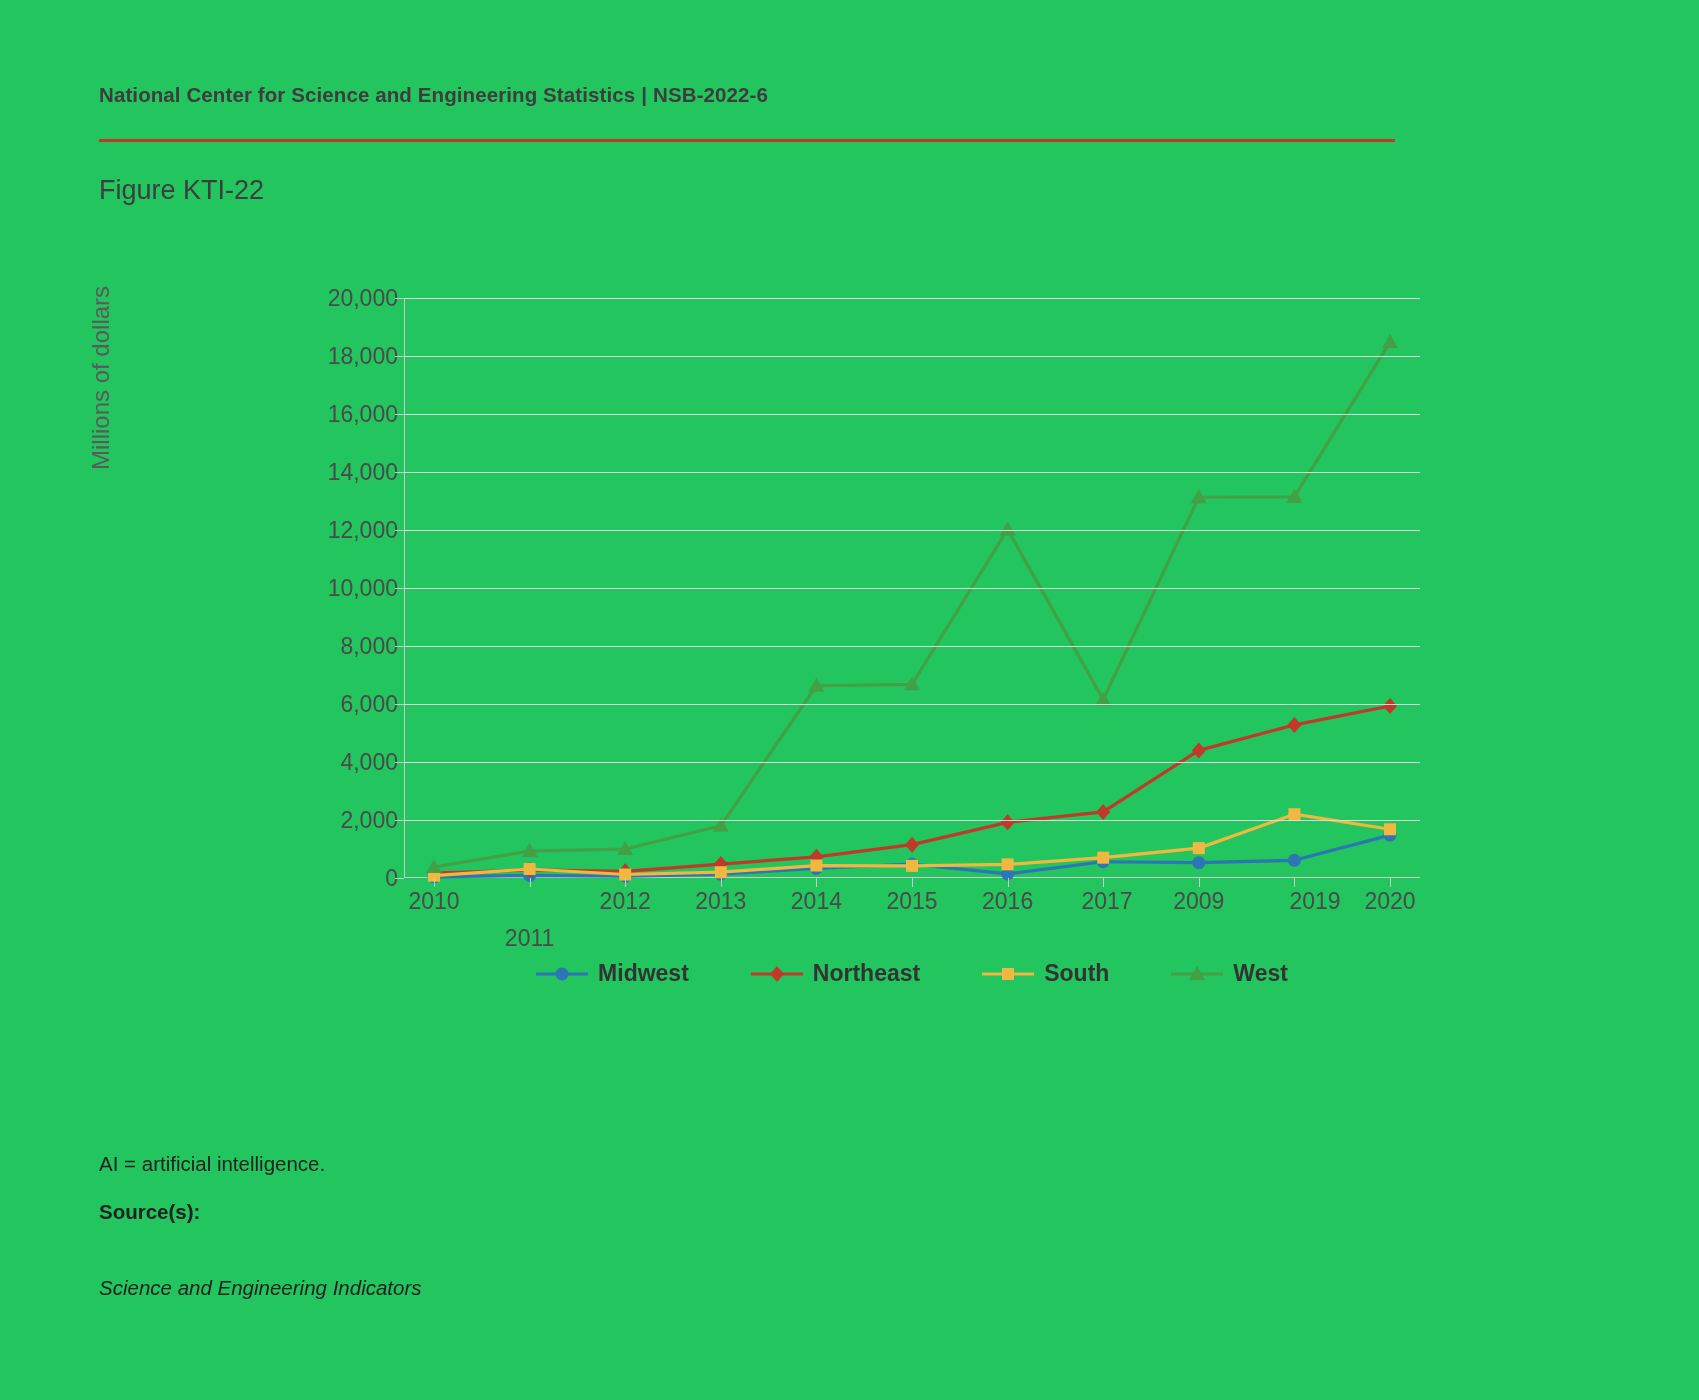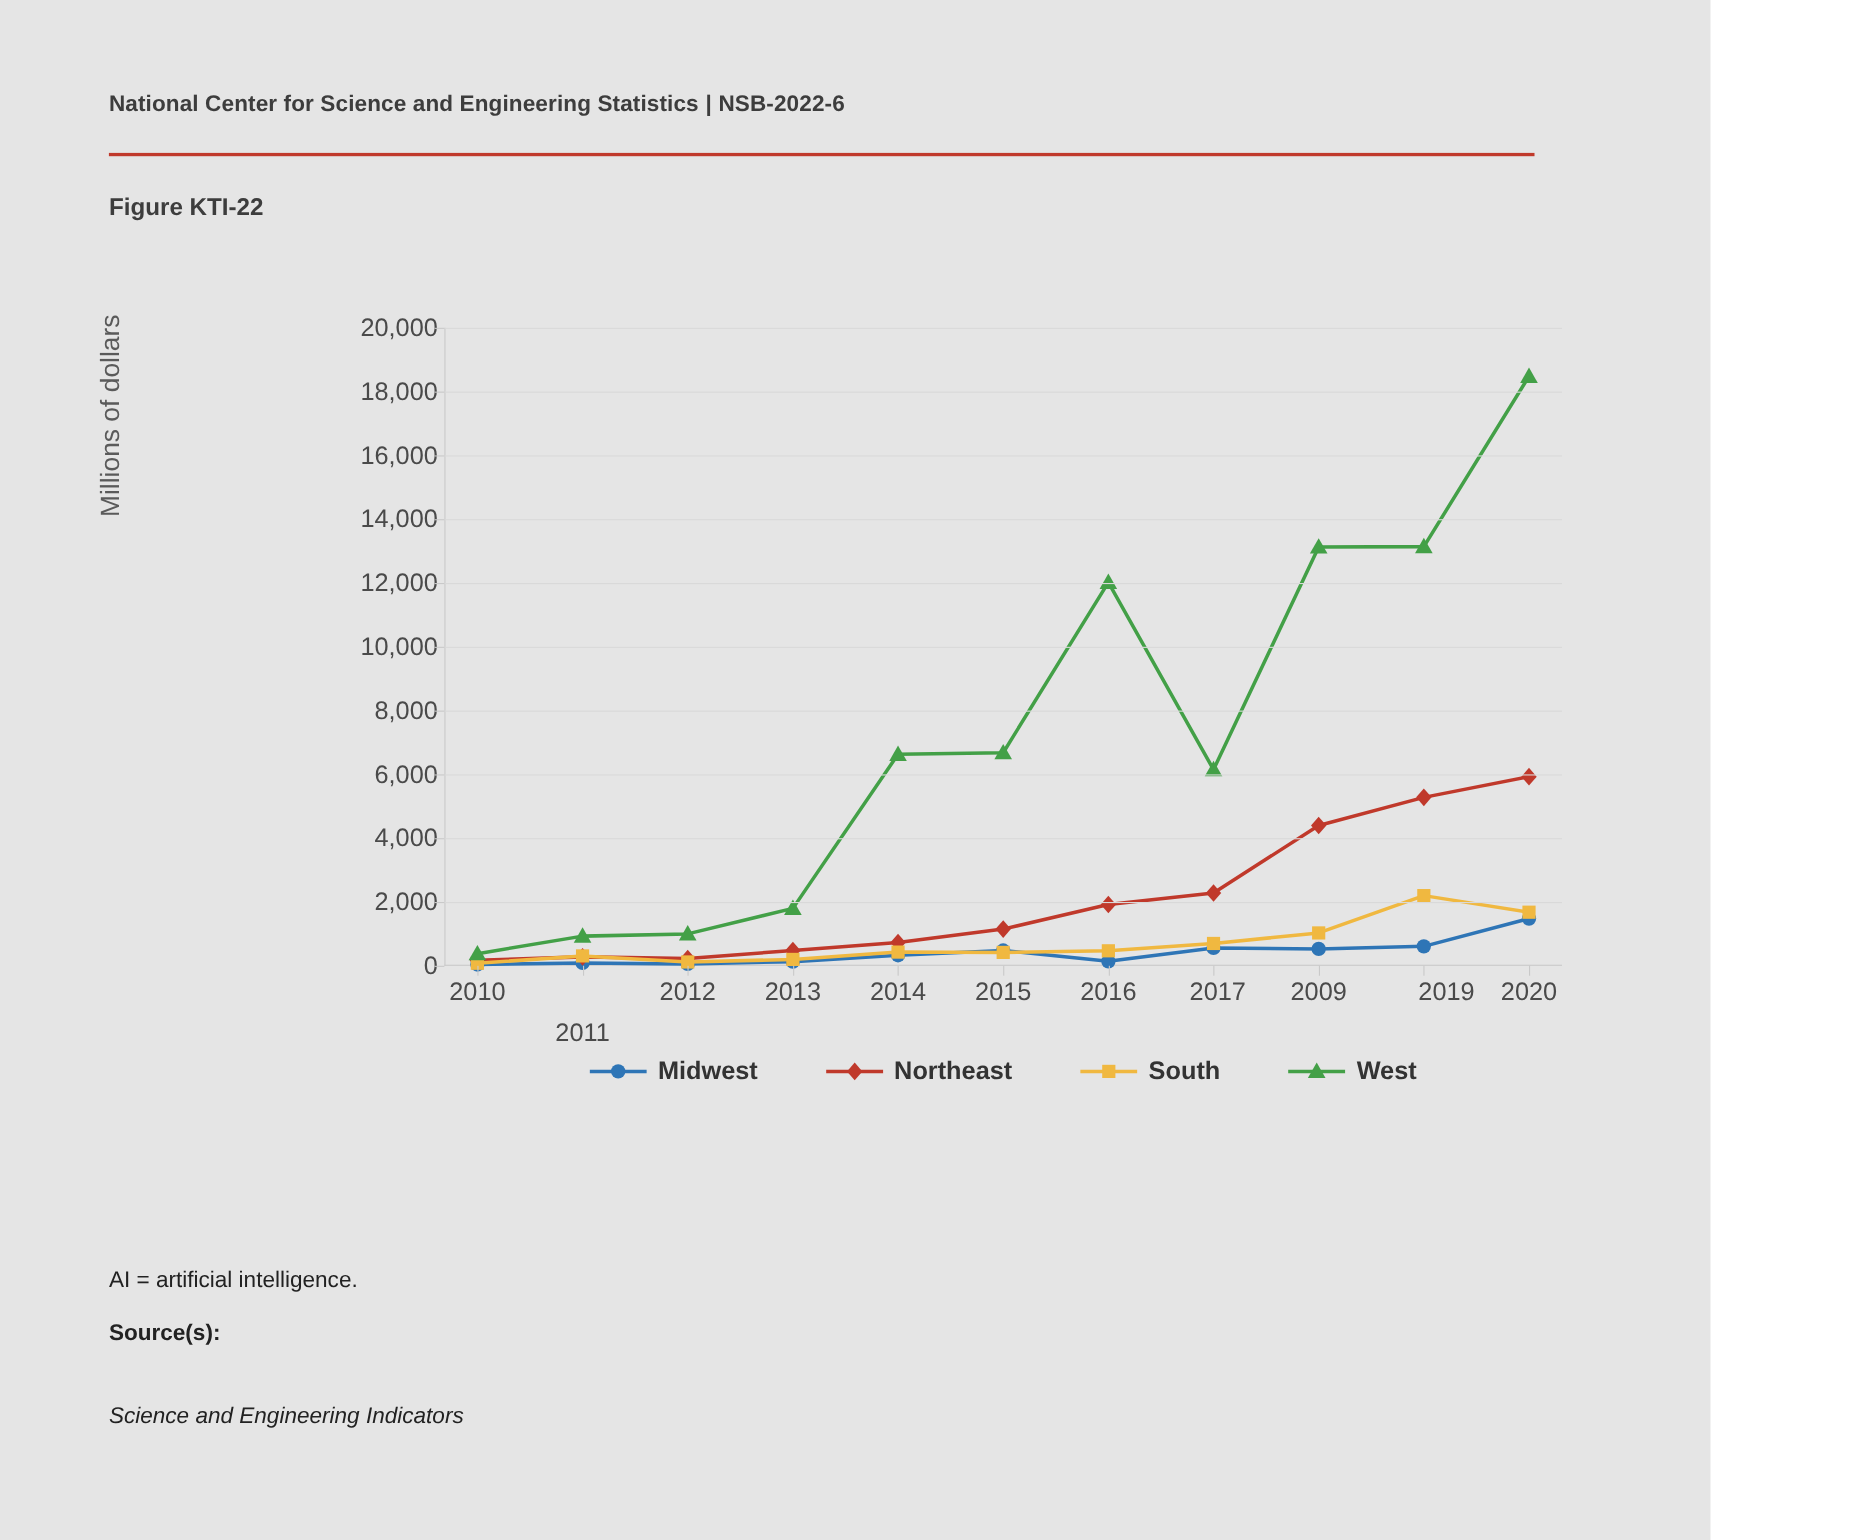--- a/index.html
+++ b/index.html
@@ -11,23 +11,23 @@
     width: 1699px;
     height: 1400px;
     font-family: "Liberation Sans", sans-serif;
     color: #222222;
     position: relative;
     overflow: hidden;
   }
   .page {
     position: absolute;
     left: 0; top: 0;
-    width: 1555px;
+    width: 1699px;
     height: 1400px;
-    background: #e5e5e5;
+    background: #22c55e;
   }
   .header-line {
     position: absolute;
     left: 99px;
     top: 83px;
     font-size: 20.5px;
     font-weight: bold;
     color: #3d3d3d;
     letter-spacing: 0.1px;
     white-space: nowrap;
@@ -42,22 +42,22 @@
     left: 99px;
     top: 139px;
     width: 1296px;
     height: 3px;
     background: #c0392b;
   }
   .fig-number {
     position: absolute;
     left: 99px;
     top: 175px;
-    font-size: 22px;
-    font-weight: bold;
+    font-size: 27px;
+    font-weight: normal;
     color: #3d3d3d;
   }
   .fig-title {
     position: absolute;
     left: 99px;
     top: 218px;
     font-size: 21.5px;
     font-weight: bold;
     color: #111111;
   }

